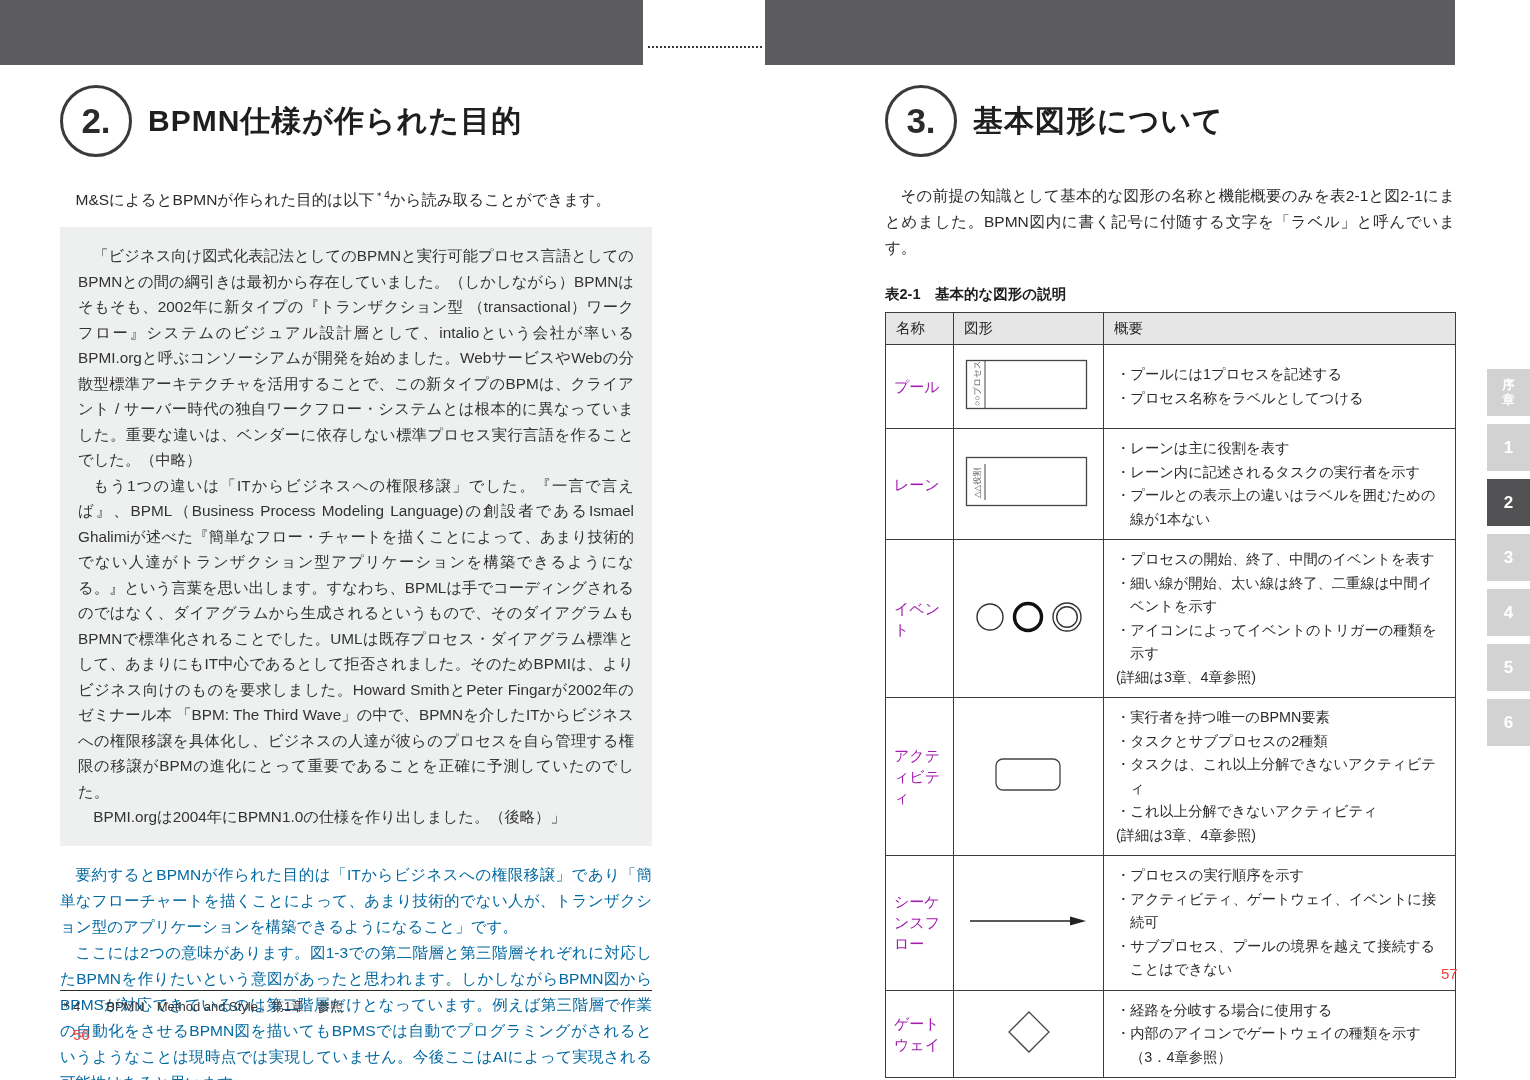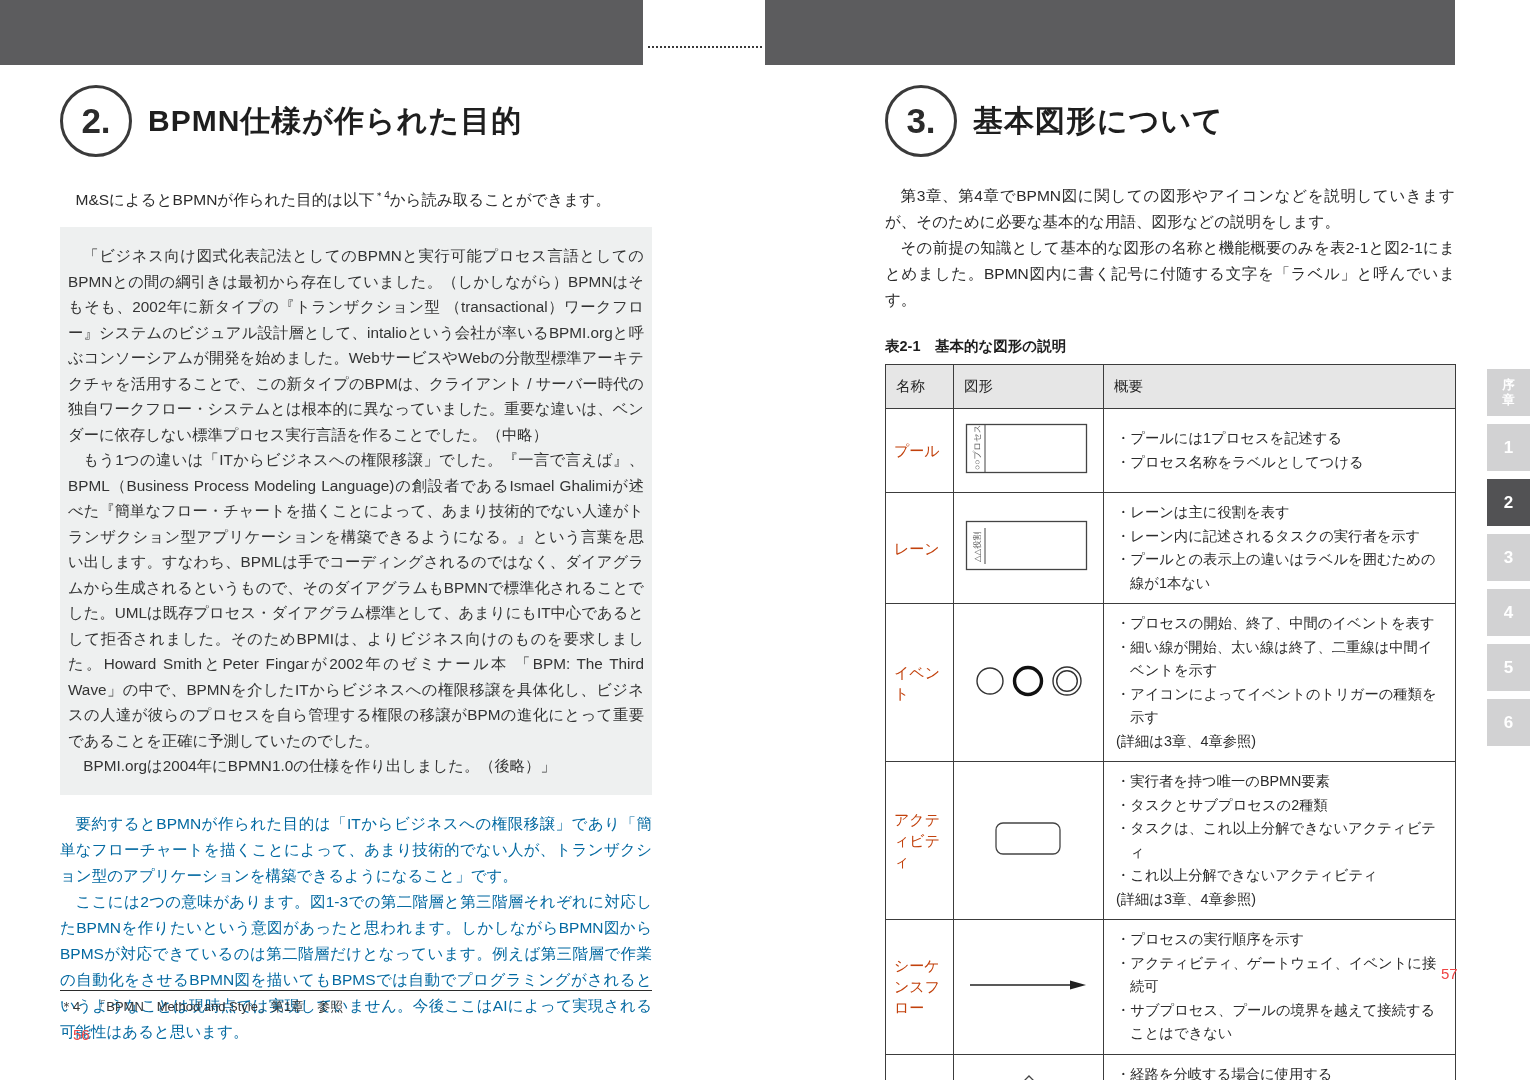--- a/index.html
+++ b/index.html
@@ -20,43 +20,43 @@
 
   .section-head { display:flex; align-items:center; gap:16px; margin-bottom:26px; }
   .num-circle { width:72px; height:72px; border:3px solid #3a3a3a; border-radius:50%;
     display:flex; align-items:center; justify-content:center; flex:0 0 auto; }
   .num-circle span { font-size:35px; font-weight:bold; color:#2b2b2b; }
   .section-head h1 { font-size:30px; font-weight:bold; letter-spacing:1px; color:#1e1e1e; }
 
   .intro { font-size:15.5px; line-height:26px; text-indent:1em; margin-bottom:14px; }
   sup { font-size:10px; }
 
-  .quote { background:#eef0f0; padding:16px 8px; margin-bottom:16px; }
+  .quote { background:#eef0f0; padding:16px 18px; margin-bottom:16px; }
   .quote p { font-size:15.3px; line-height:25.5px; text-align:justify; text-indent:1em; color:#333; }
 
   .bodytext p { font-size:15.5px; line-height:26px; text-align:justify; text-indent:1em; color:#0369a1; }
 
   .footnote { position:absolute; left:60px; top:990px; width:592px; }
   .fn-rule { border-top:1.5px solid #2b2b2b; }
   .footnote p { font-size:13px; margin-top:7px; color:#333; }
 
   .pagenum { position:absolute; font-size:15px; color:#ef4444; }
   .pagenum.left { left:73px; top:1026px; }
   .pagenum.right { left:1441px; top:965px; }
 
   
   .para { font-size:15.5px; line-height:26px; text-align:justify; text-indent:1em; color:#2b2b2b; }
   .tcaption { font-size:14.5px; font-weight:bold; margin:24px 0 8px 0; color:#1e1e1e; }
 
   table.shapes { border-collapse:collapse; width:570px; table-layout:fixed; }
   table.shapes th, table.shapes td { border:1px solid #3c3c3c; vertical-align:middle; }
   table.shapes th { background:#e6e6e6; font-weight:normal; font-size:14.5px; text-align:left;
-    padding:12px 10px; height:24px; color:#222; }
+    padding:6px 10px; height:24px; color:#222; }
   col.c-name { width:68px; } col.c-shape { width:150px; } col.c-desc { width:352px; }
-  td.name { font-size:15px; padding:20px 8px; color:#c2410c; line-height:21px;margin-top:33px; }
+  td.name { font-size:15px; padding:20px 8px; color:#a21caf; line-height:21px;margin-top:33px; }
   td.shape { text-align:center; }
   td.desc { padding:8px 12px; }
   td.desc .b { font-size:14.3px; line-height:23.5px; color:#2b2b2b; padding-left:14px; text-indent:-14px; }
   tr.h84 { height:84px; } tr.h80 { height:80px; } tr.h100 { height:100px; }
   tr.h108 { height:108px; } tr.h88 { height:88px; } tr.h68 { height:68px; }
 
   
   .tabs { position:absolute; left:1487px; top:0; width:43px; }
   .tab { position:absolute; left:0; width:43px; height:47px; background:#d2d2d3; color:#fff;
     display:flex; align-items:center; justify-content:center; font-size:17px; font-weight:bold;margin-top:24px; }
@@ -99,21 +99,20 @@
   </div>
   <div class="pagenum left">56</div>
 
   <div class="page right-page">
     <div class="section-head">
       <div class="num-circle">
         <span>3.</span>
       </div>
       <h1>基本図形について</h1>
     </div>
-    <p class="para">第3章、第4章でBPMN図に関しての図形やアイコンなどを説明していきますが、そのために必要な基本的な用語、図形などの説明をします。</p>
     <p class="para">その前提の知識として基本的な図形の名称と機能概要のみを表2-1と図2-1にまとめました。BPMN図内に書く記号に付随する文字を「ラベル」と呼んでいます。</p>
     <div class="tcaption">表2-1　基本的な図形の説明</div>
 
     <table class="shapes">
       <colgroup>
           <col class="c-name">
           <col class="c-shape">
           <col class="c-desc">
         </colgroup>
       <thead>

